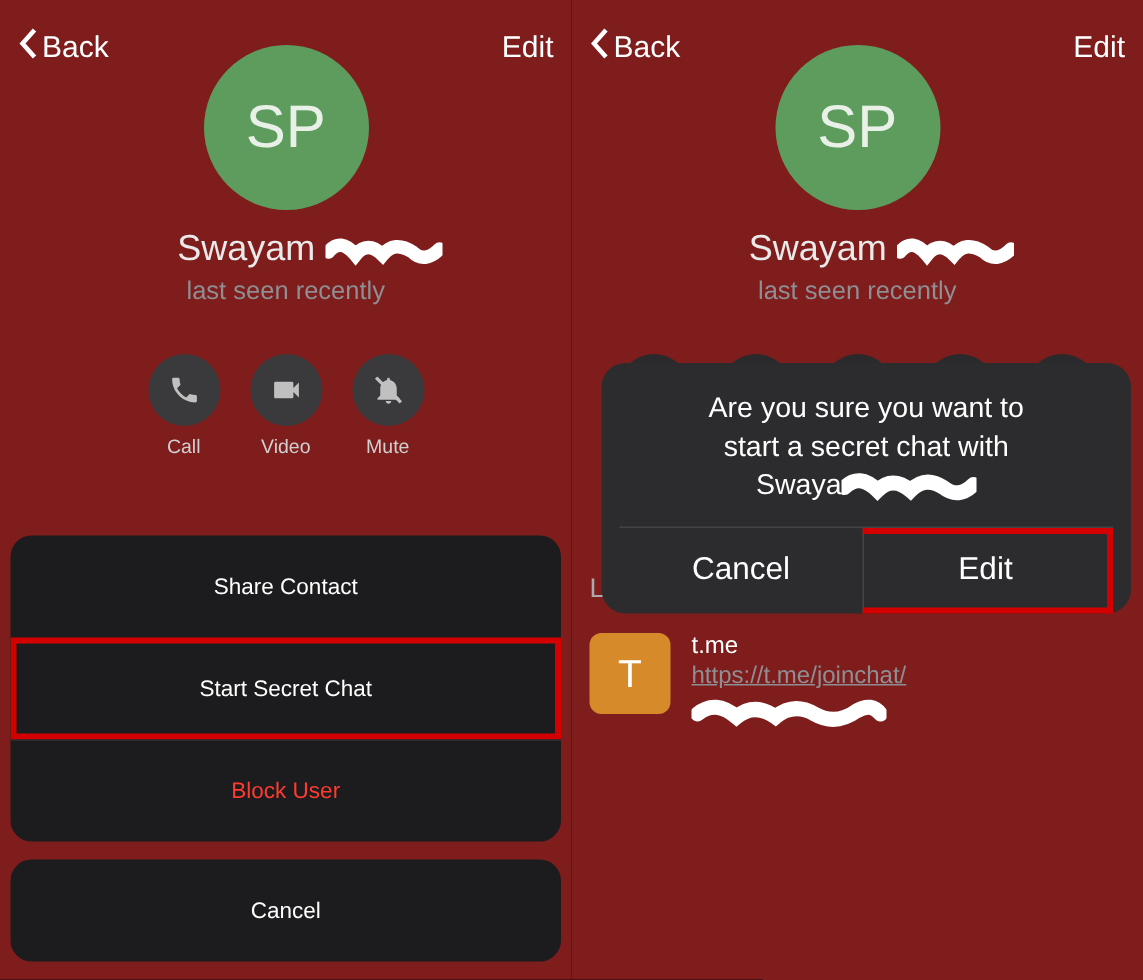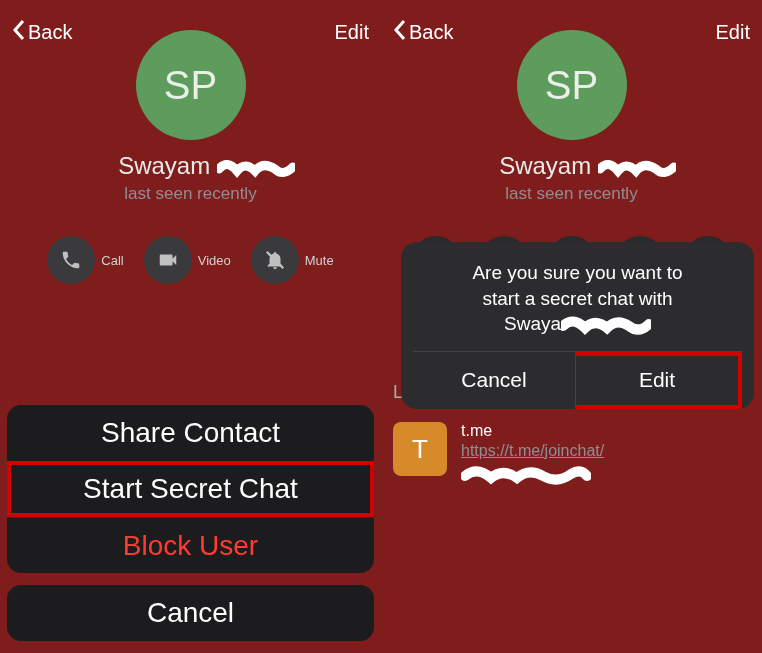--- a/index.html
+++ b/index.html
@@ -81,21 +81,21 @@
   .actions {
     position: absolute;
     top: 236px;
     left: 0; right: 0;
     display: flex;
     justify-content: center;
     gap: 20px;
   }
   .action {
     display: flex;
-    flex-direction: row;
+    flex-direction: column;
     align-items: center;
     gap: 6px;
     cursor: pointer;
   }
   .action .circle {
     width: 48px;
     height: 48px;
     border-radius: 24px;
     background: #3a3a3c;
     display: flex;
@@ -114,25 +114,25 @@
     left: 7px; right: 7px;
     bottom: 0;
   }
   .sheet-group {
     background: #1c1c1e;
     border-radius: 14px;
     overflow: hidden;
     margin-bottom: 12px;
   }
   .sheet-item {
-    height: 56px;
-    display: flex;
-    align-items: center;
-    justify-content: center;
-    font-size: 28px;
+    height: 68px;
+    display: flex;
+    align-items: center;
+    justify-content: center;
+    font-size: 15px;
     color: #fff;
     border-top: 1px solid #2c2c2e;
     cursor: pointer;
   }
   .sheet-item:first-child { border-top: none; }
   .sheet-item.destructive { color: #ff3b30; }
   .highlight-red {
     border: 4px solid #d40000;
   }
 

